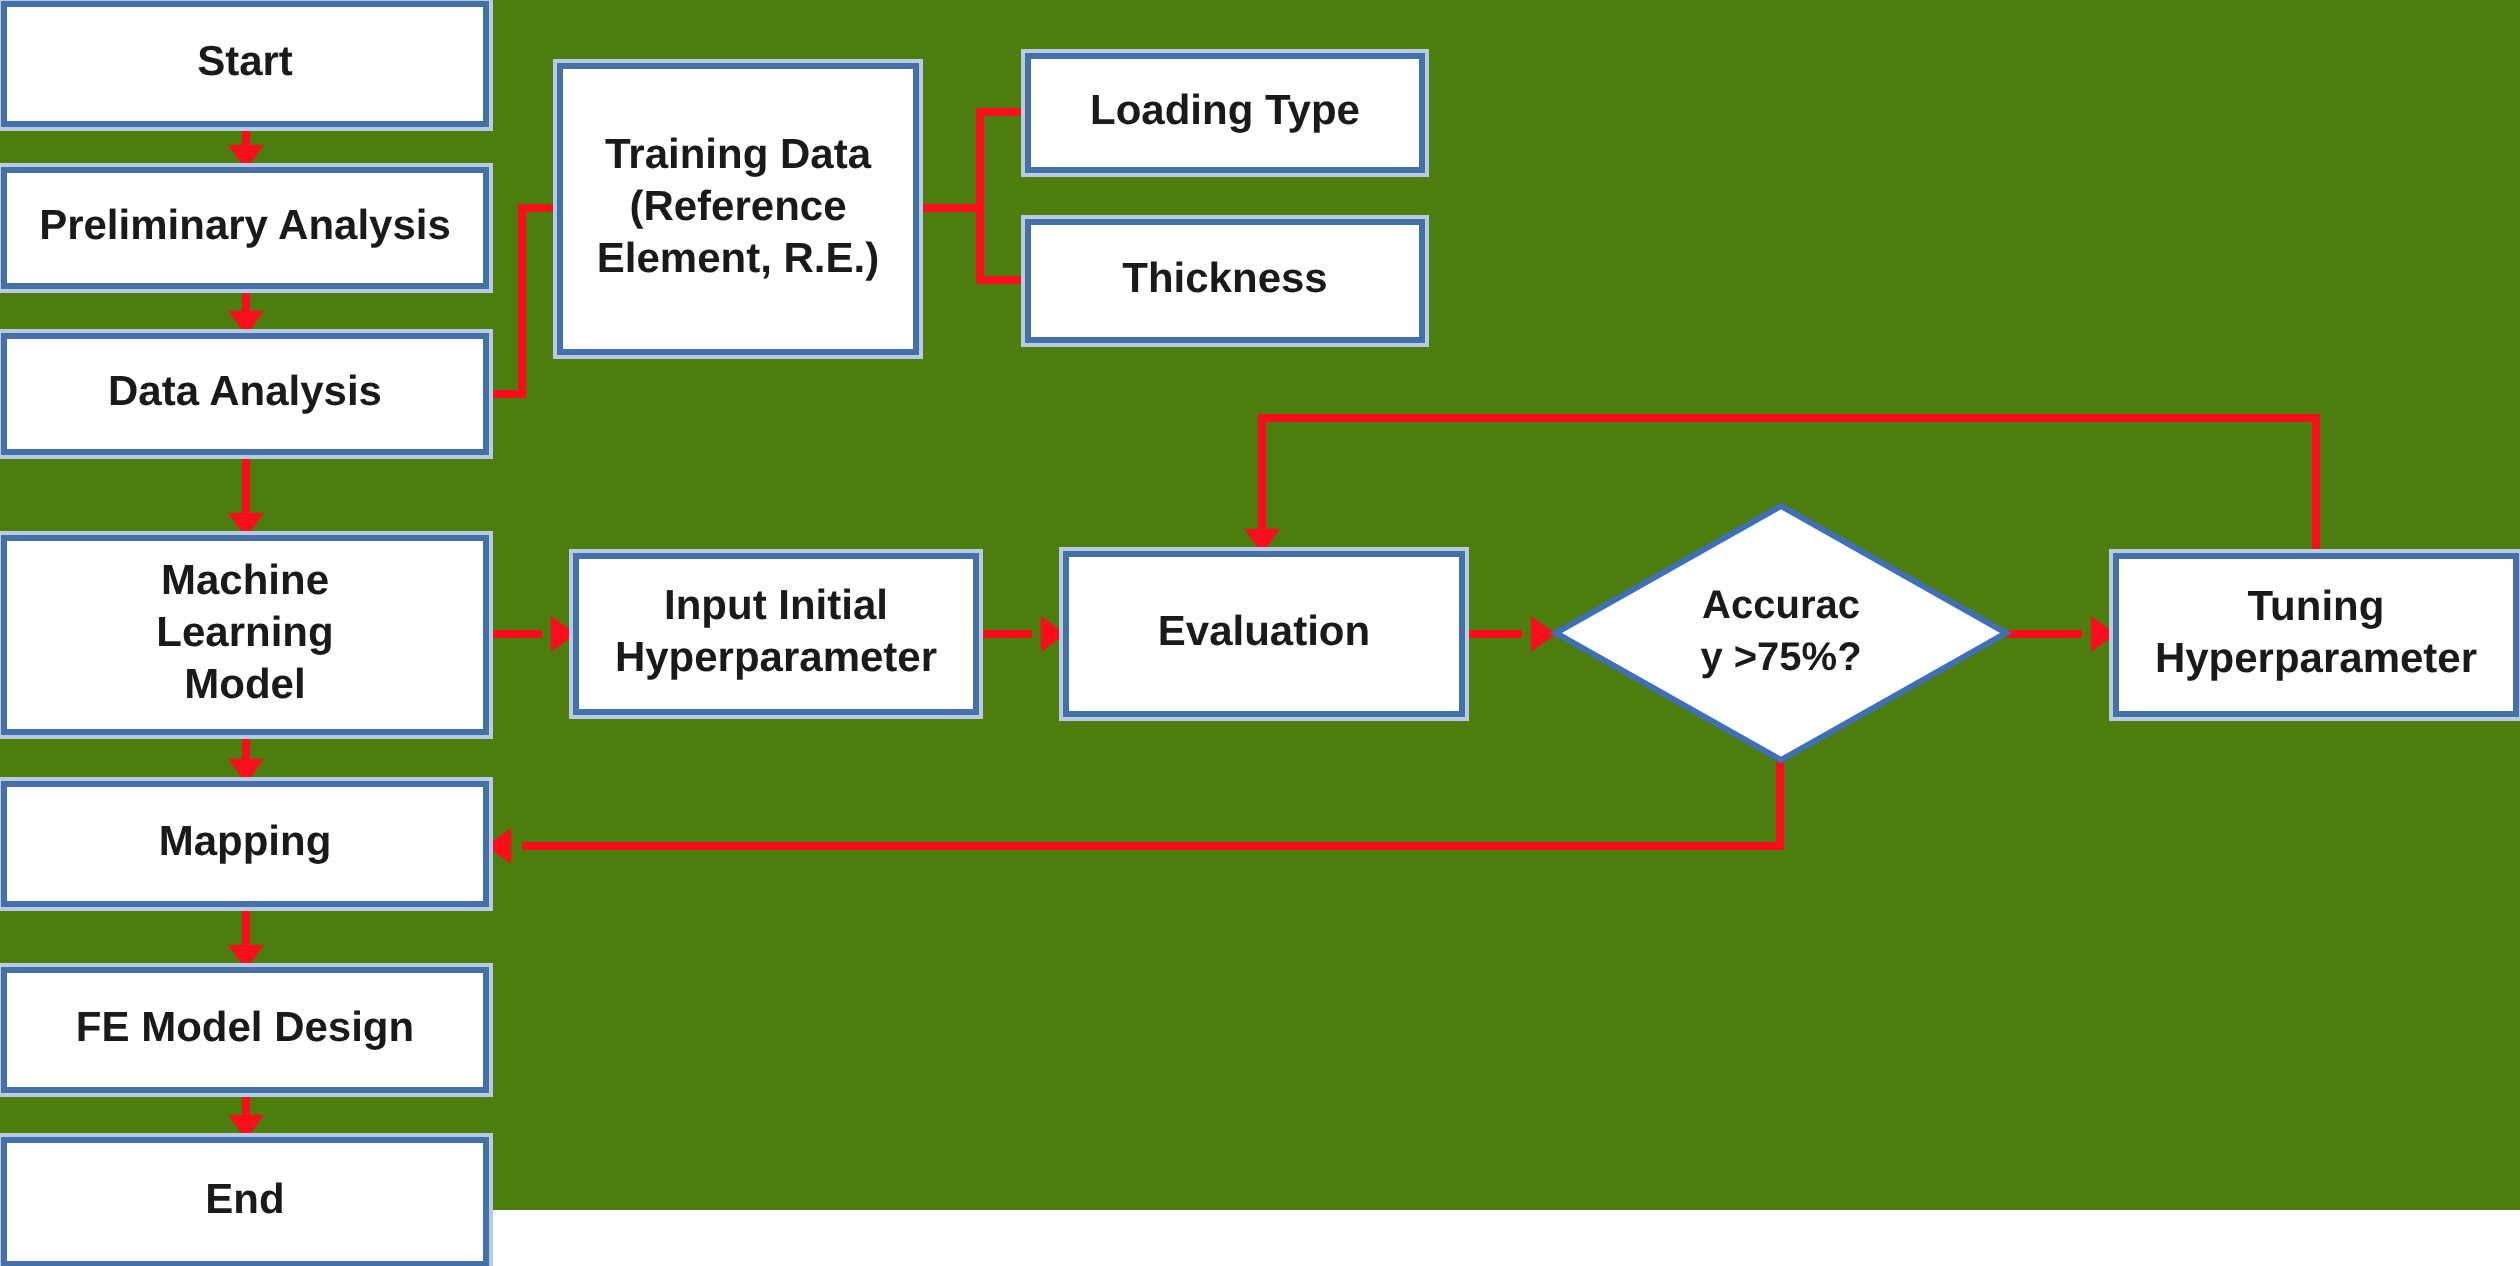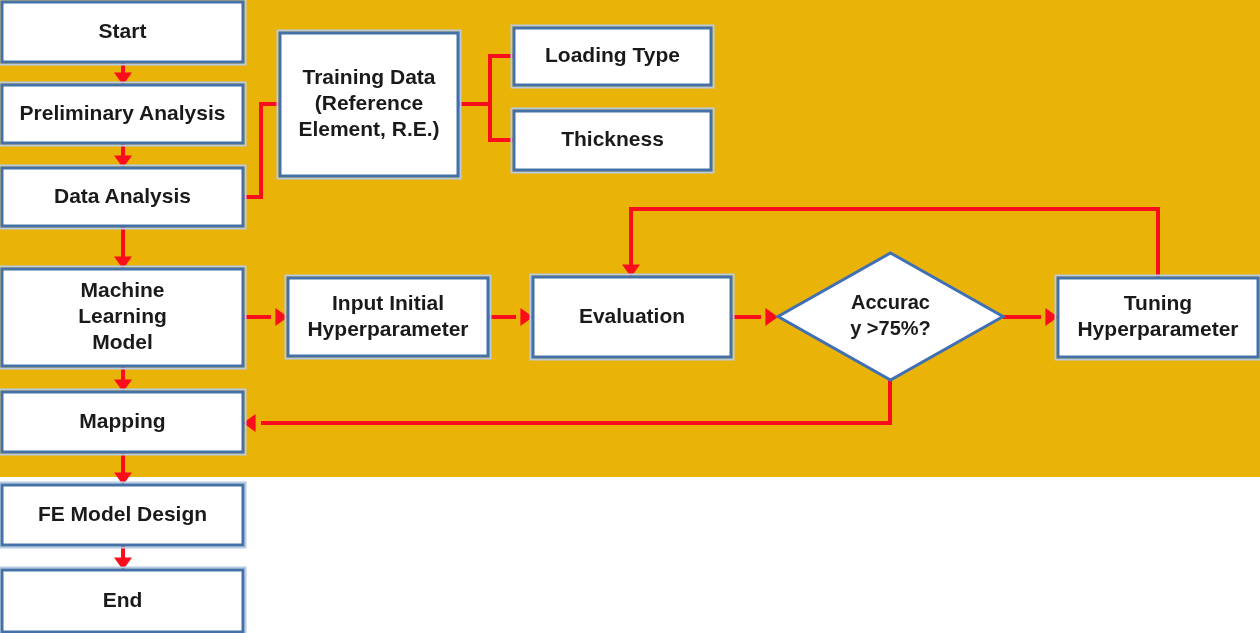--- a/index.html
+++ b/index.html
@@ -10,22 +10,22 @@
   }
   body {
     width: 1260px;
     height: 633px;
     font-family: "Liberation Sans", sans-serif;
     overflow: hidden;
   }
   #flow-root {
     position: relative;
     width: 1260px;
-    height: 477px;
-    background: #eab308;
+    height: 605px;
+    background: #4d7c0f;
   }
   svg.flow-canvas {
     position: absolute;
     top: 0;
     left: 0;
     width: 1260px;
     height: 633px;
   }
   .node-rect {
     fill: #ffffff;

